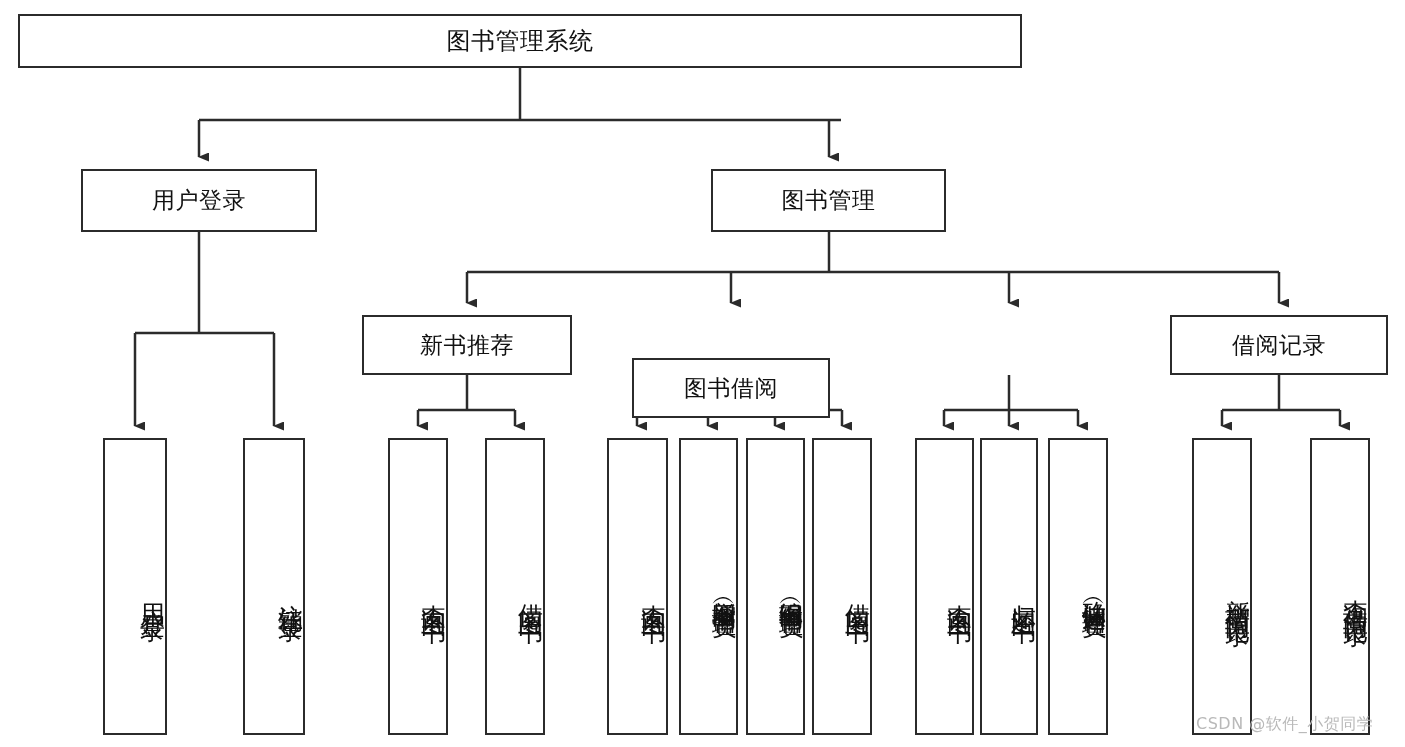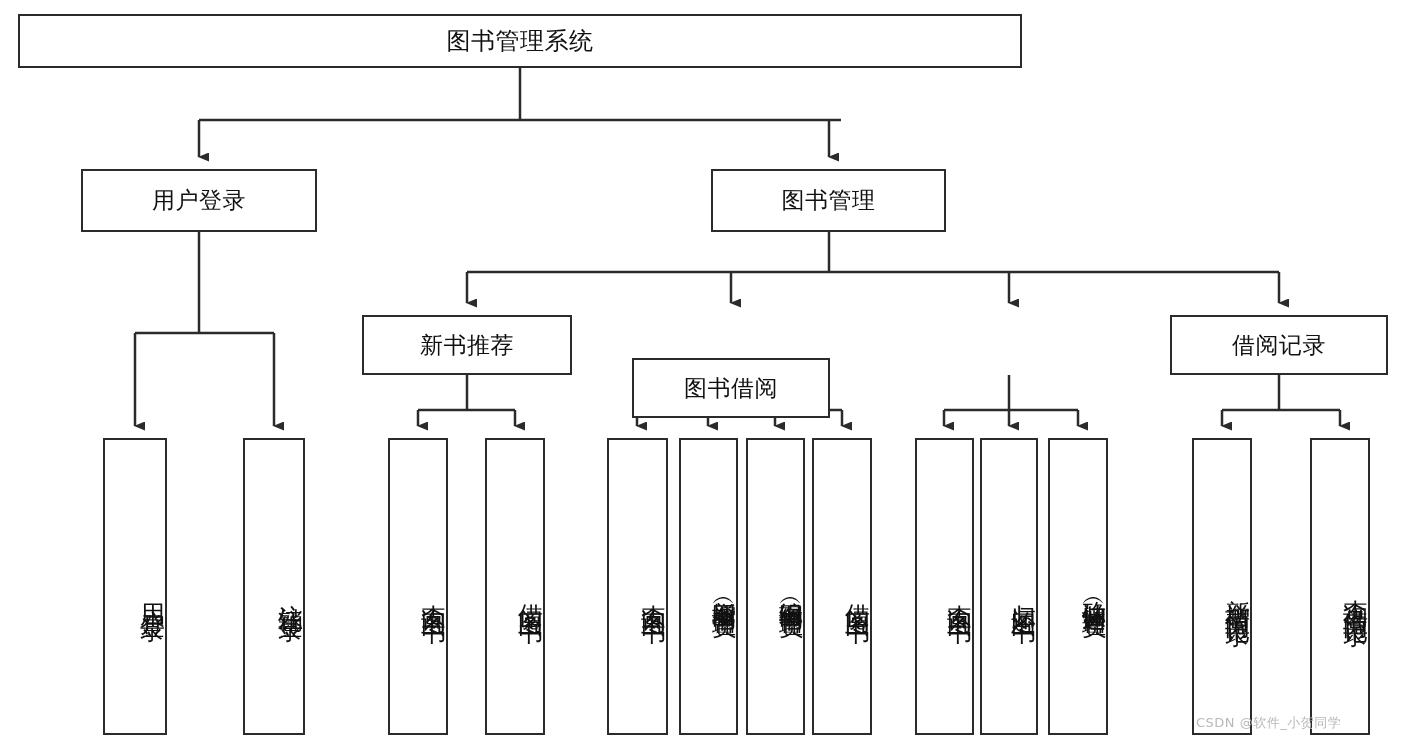--- a/index.html
+++ b/index.html
@@ -57,21 +57,21 @@
     overflow: hidden;
   }
   .node-box.vert.tall-text {
     font-size: 24px;
     letter-spacing: 2px;
     padding-top: 8px;
   }
   .watermark {
     position: absolute;
     color: #b9b9b9;
-    font-size: 13px;
+    font-size: 16px;
     white-space: nowrap;
     letter-spacing: 0.5px;
   }
 </style>
 </head>
 <body>
 
 <div id="diagram-root">
 
   <svg id="tree-svg" viewBox="0 0 1405 747" xmlns="http://www.w3.org/2000/svg">

